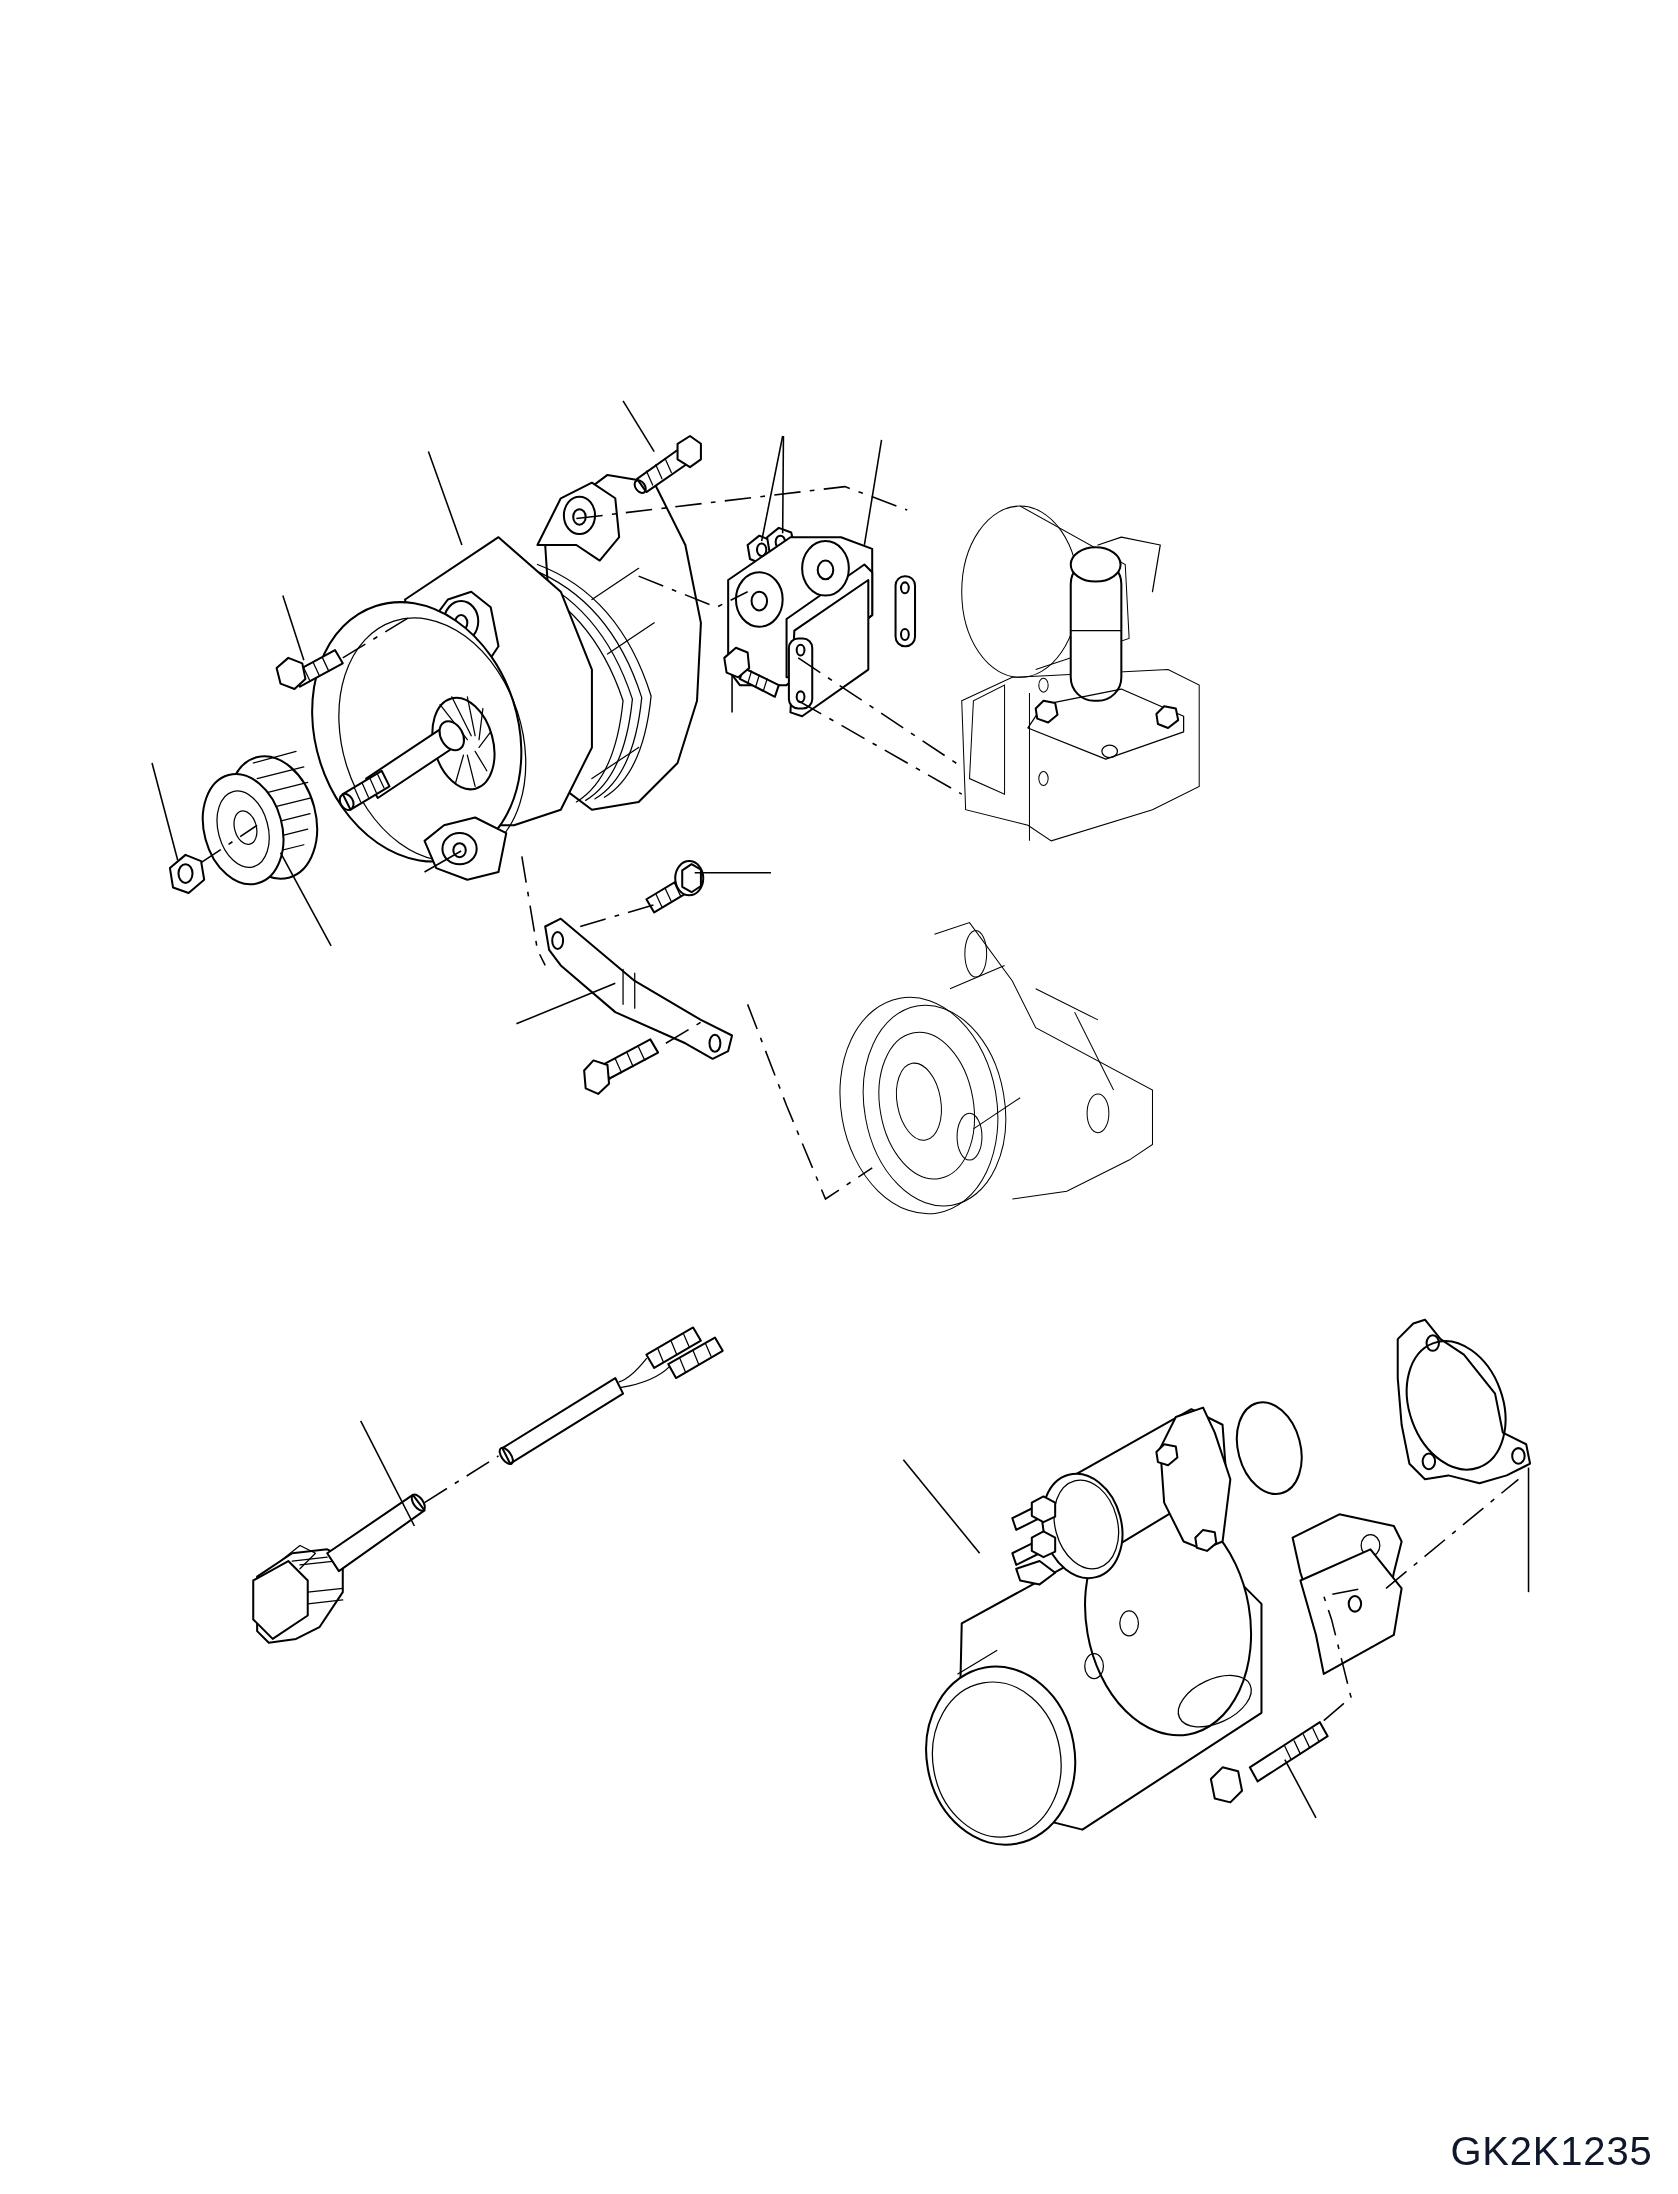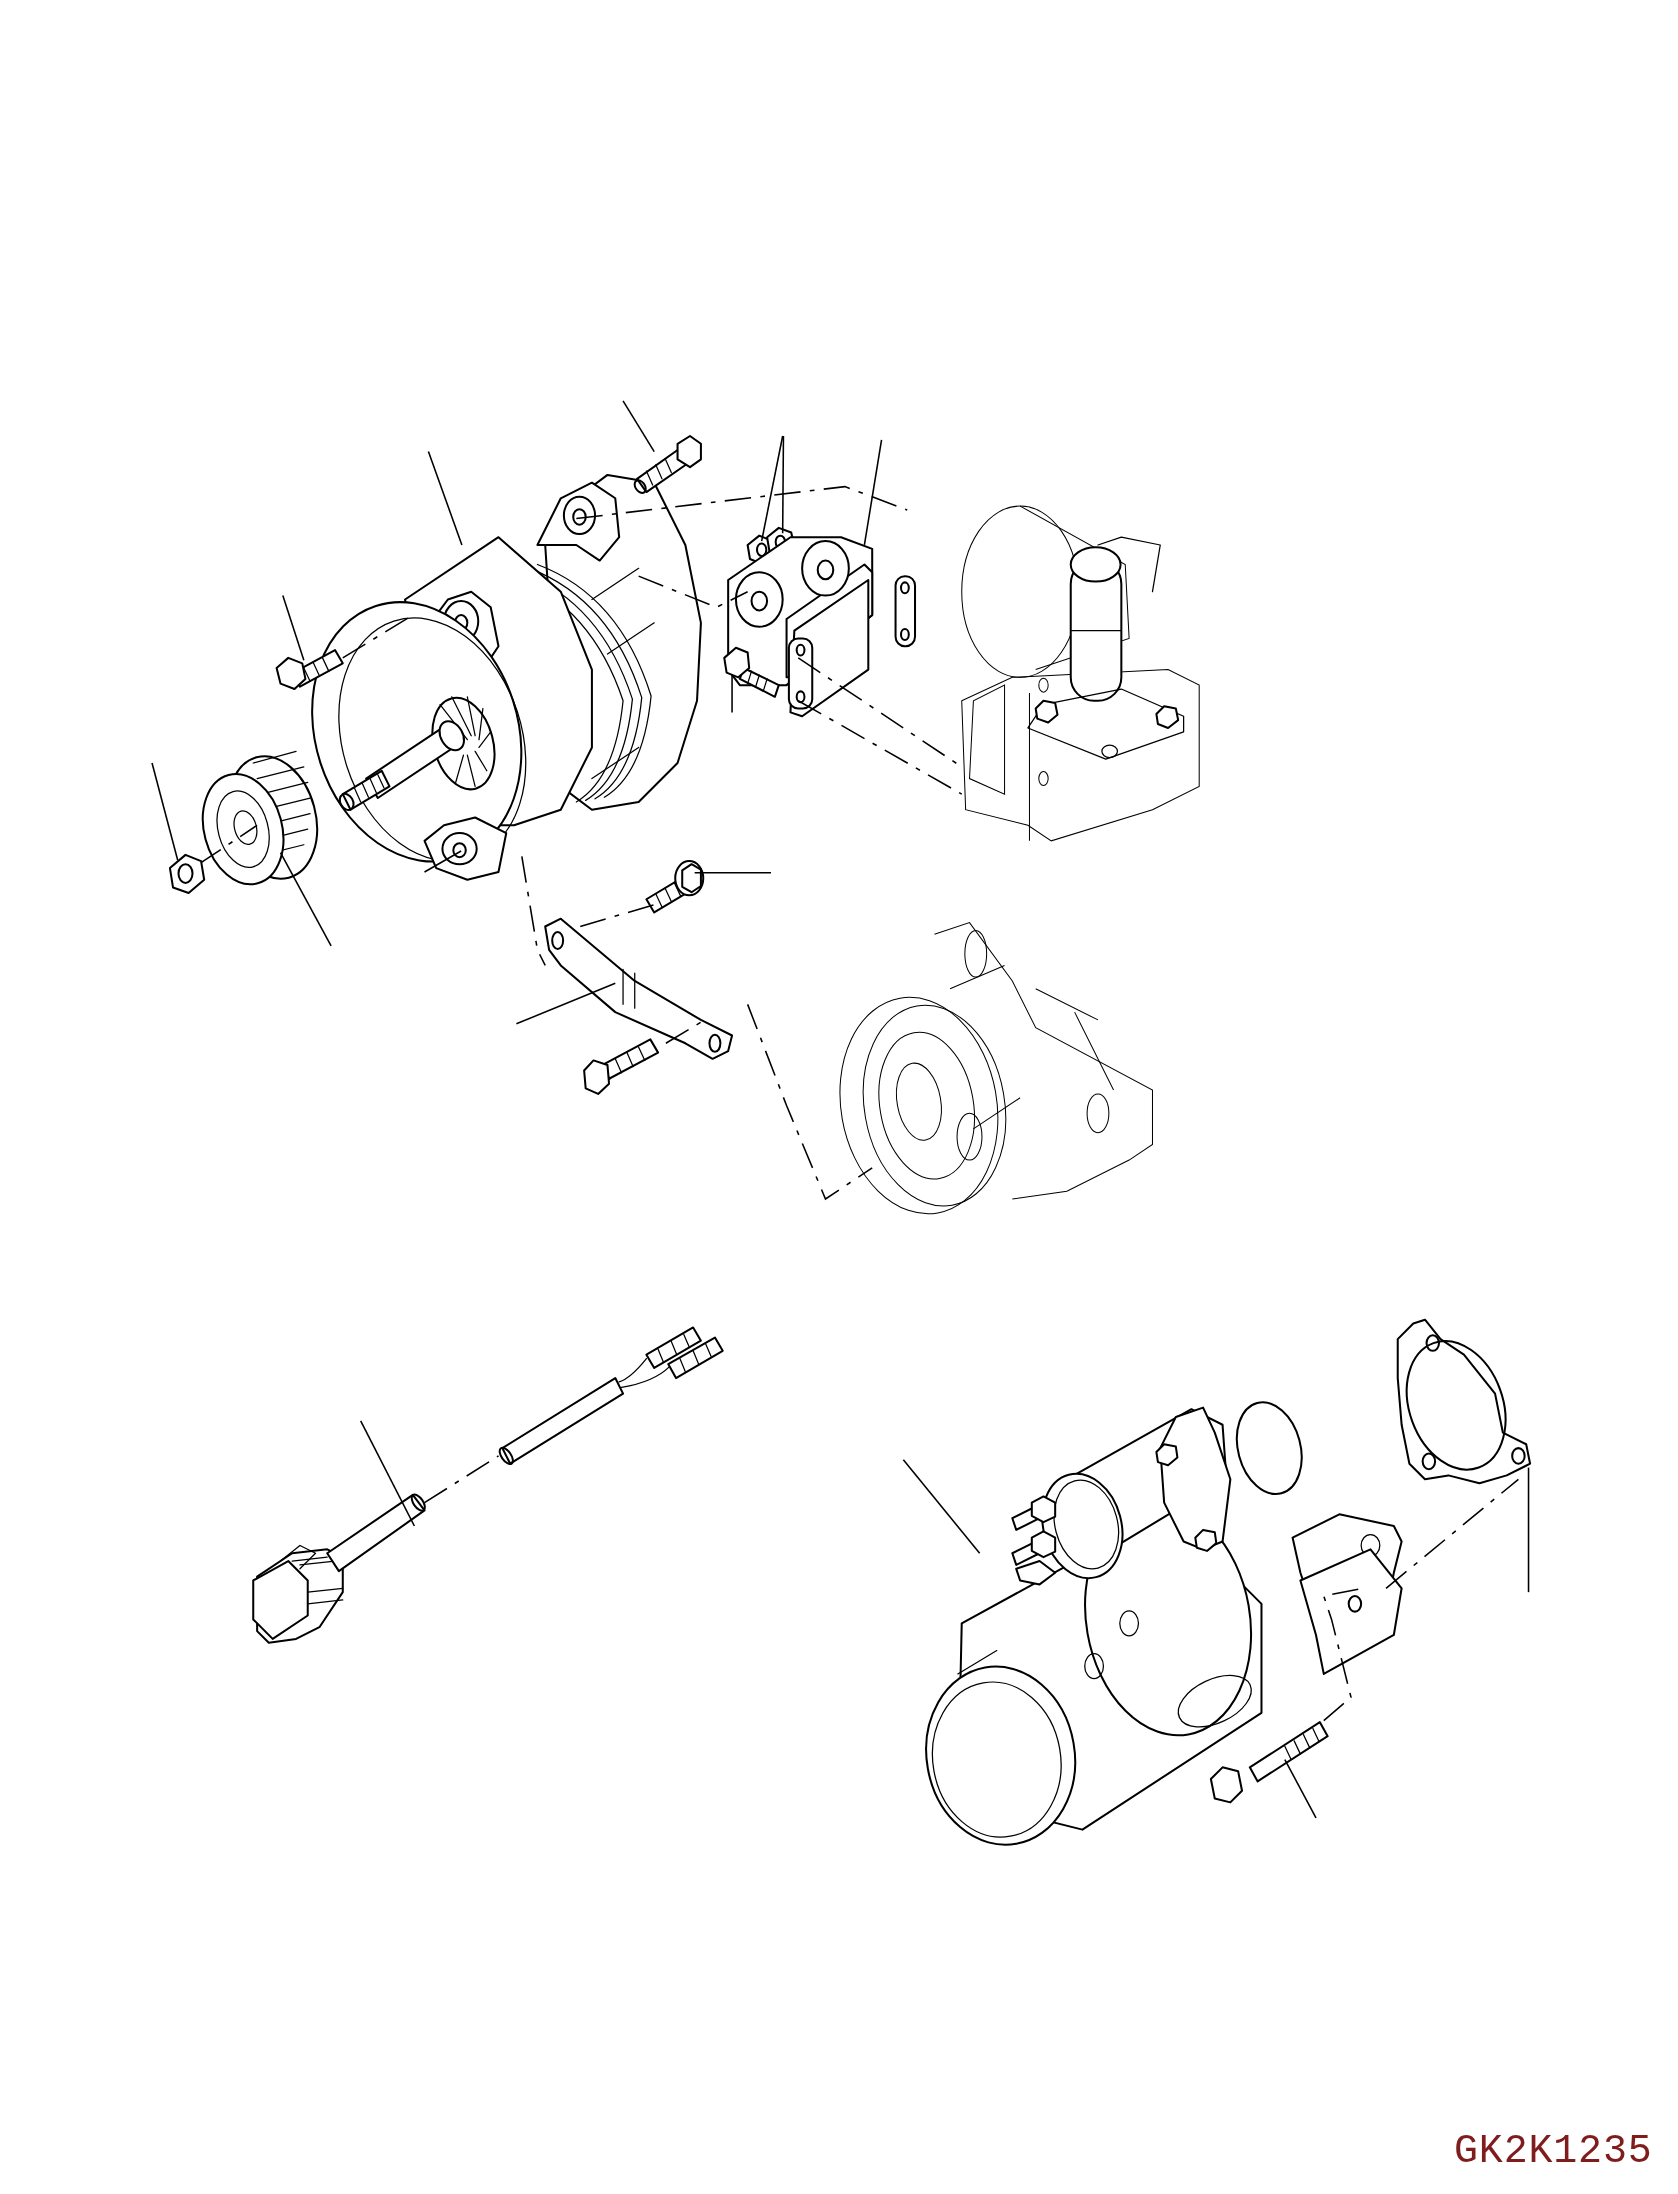--- a/index.html
+++ b/index.html
@@ -4,21 +4,21 @@
 <style>
   html, body { margin:0; padding:0; background:#ffffff; }
   body { width:1679px; height:2194px; position:relative; overflow:hidden; font-family:"Liberation Sans", sans-serif; }
   svg.diagram { position:absolute; left:0; top:0; width:1679px; height:2194px; }
   .ln { fill:none; stroke:#000; stroke-width:2.6; stroke-linecap:round; stroke-linejoin:round; }
   .thin { fill:none; stroke:#000; stroke-width:1.6; stroke-linecap:round; stroke-linejoin:round; }
   .faint { fill:none; stroke:#000; stroke-width:1.3; }
   .fill { fill:#fff; stroke:#000; stroke-width:2.6; stroke-linejoin:round; }
   .dash { fill:none; stroke:#000; stroke-width:2; stroke-dasharray:34 12 6 12; }
   .leader { fill:none; stroke:#000; stroke-width:2; }
-  .code { position:absolute; right:26.5px; bottom:20px; font-size:40px; color:#7f1d1d; letter-spacing:0.8px; font-family:Liberation Mono, monospace; }
+  .code { position:absolute; right:26.5px; bottom:20px; font-size:40px; color:#0f172a; letter-spacing:0.8px; font-family:Liberation Sans, sans-serif; }
 </style>
 </head>
 <body>
 
 <svg class="diagram" viewBox="0 0 2156 2818" xmlns="http://www.w3.org/2000/svg">
 
   <g>
 
     <path class="fill" d="M700,700 L740,640 L780,610 L840,620 L880,700 L900,800 L895,900 L870,980 L820,1030 L760,1040 L720,1010 Z"></path>
 

